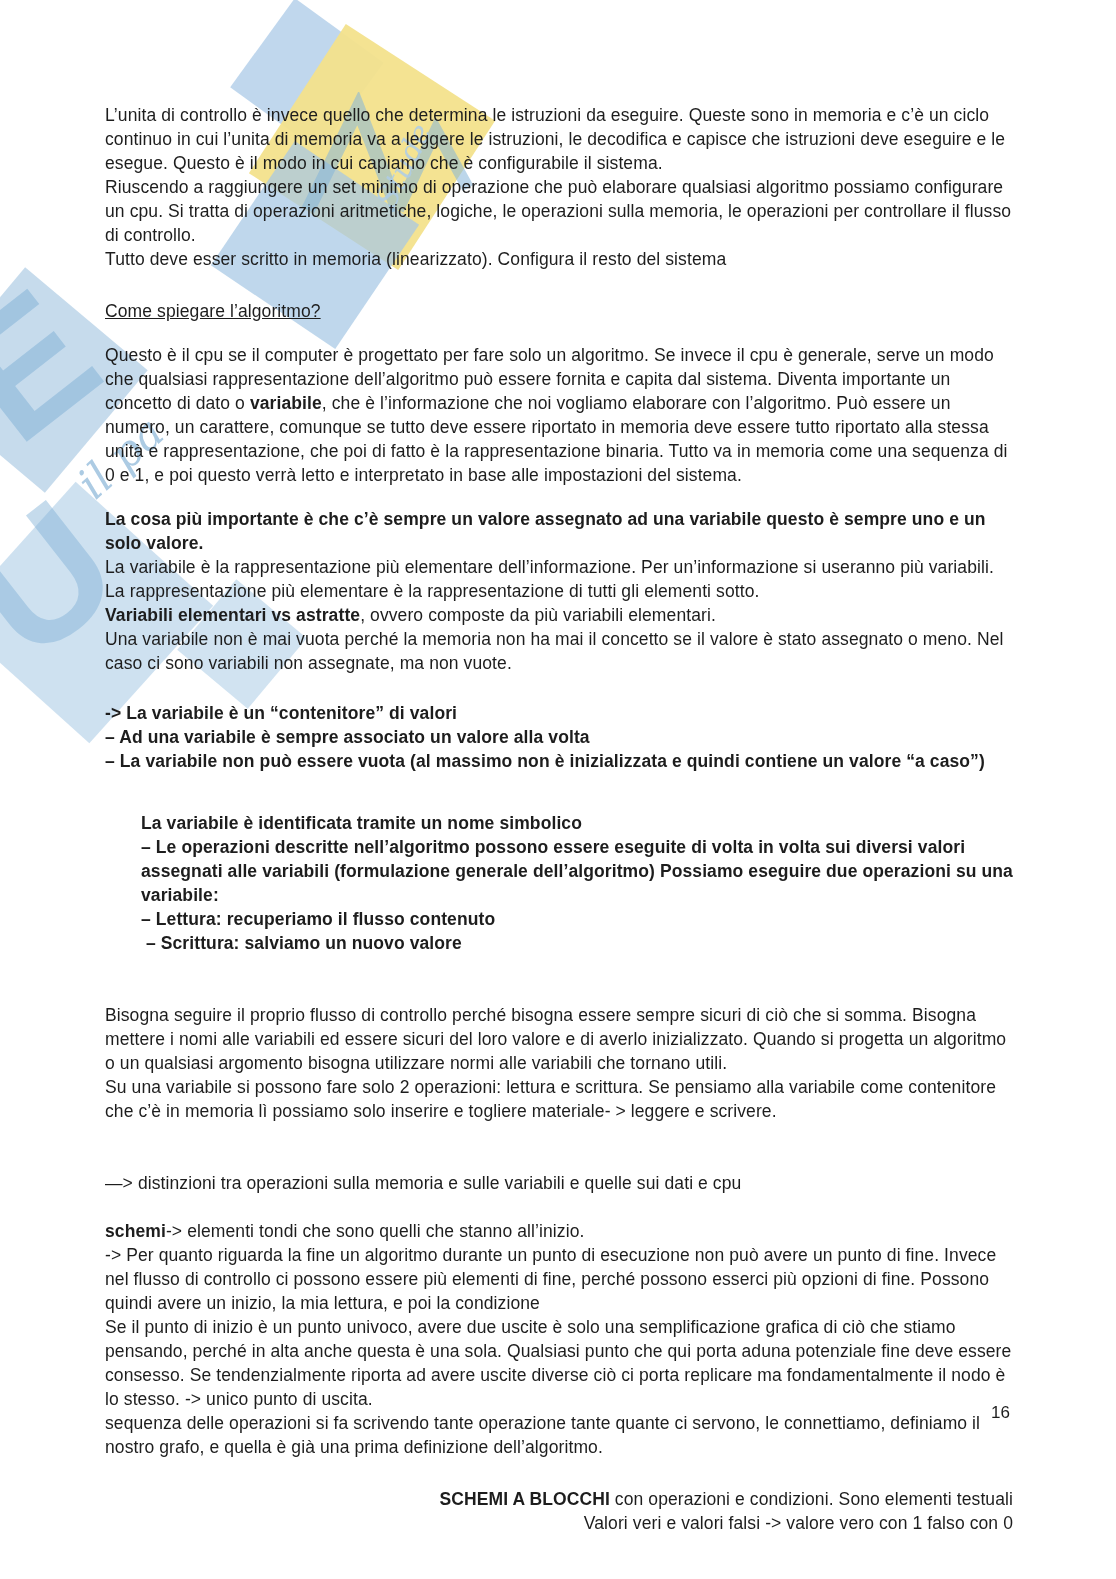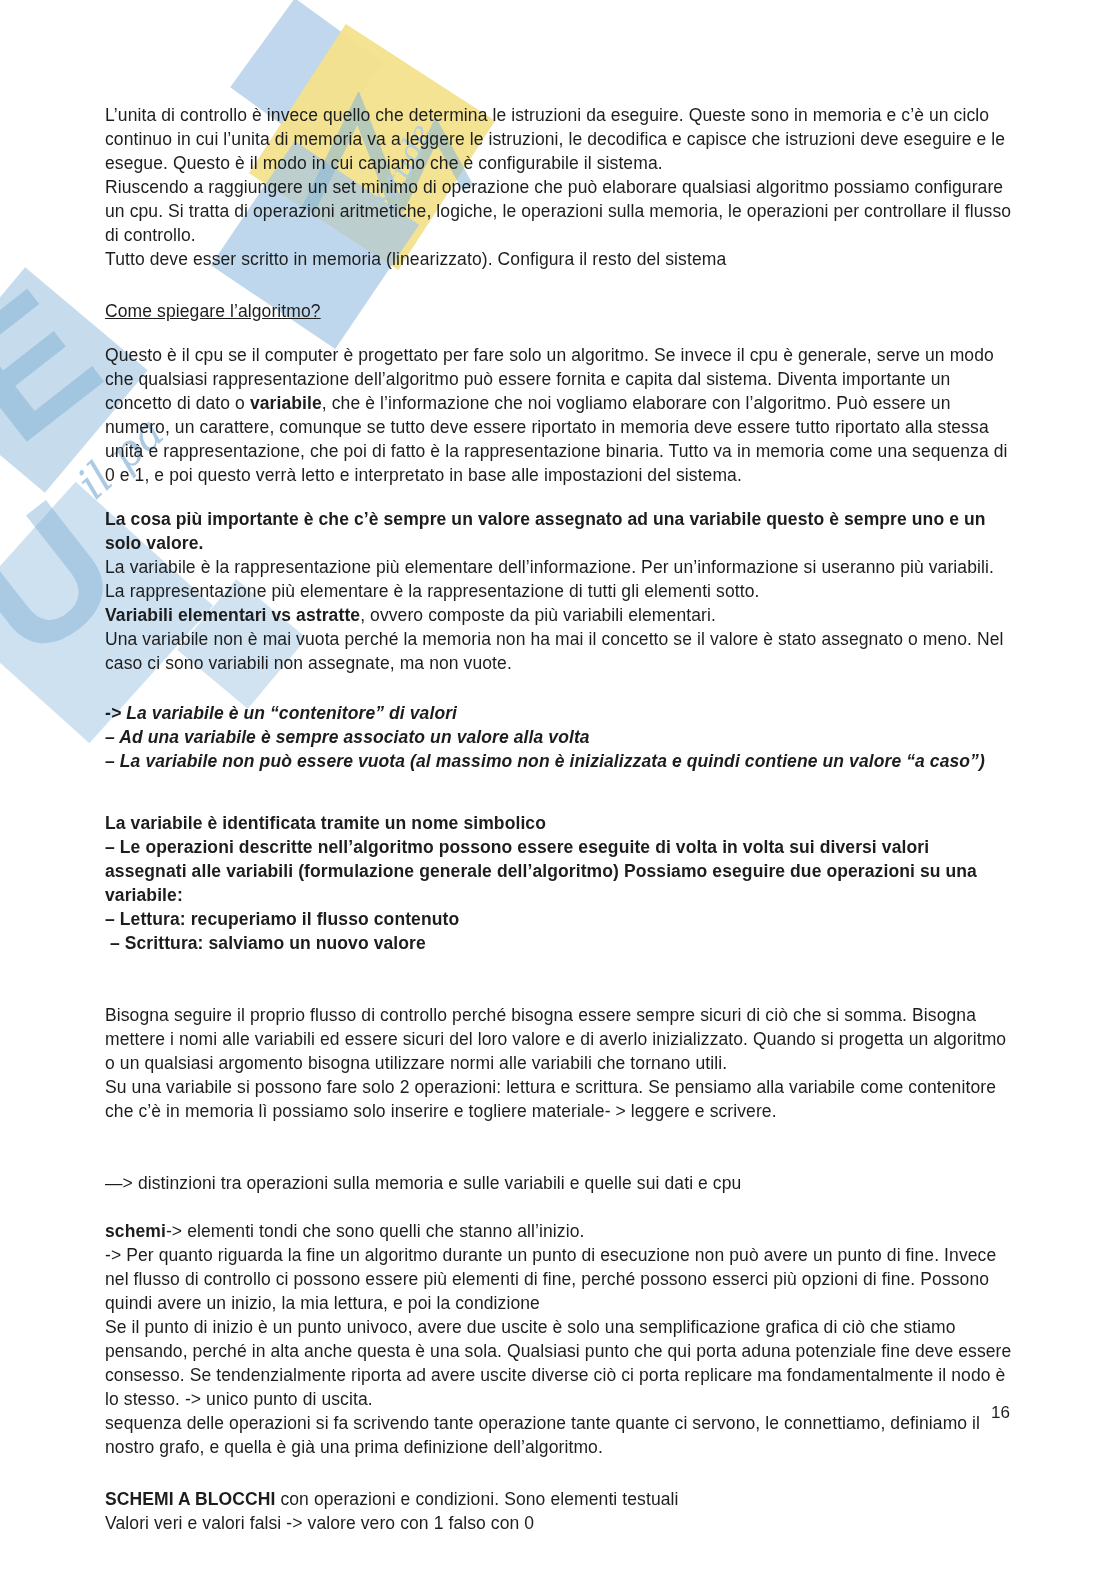--- a/index.html
+++ b/index.html
@@ -70,45 +70,45 @@
       </div>
       <div style="margin-top: 20px;">
         <div class="line"><span>Questo è il cpu se il computer è progettato per fare solo un algoritmo. Se invece il cpu è generale, serve un modo che qualsiasi rappresentazione dell’algoritmo può essere fornita e capita dal sistema. Diventa importante un concetto di dato o </span><span class="bold">variabile</span><span>, che è l’informazione che noi vogliamo elaborare con l’algoritmo. Può essere un numero, un carattere, comunque se tutto deve essere riportato in memoria deve essere tutto riportato alla stessa unità e rappresentazione, che poi di fatto è la rappresentazione binaria. Tutto va in memoria come una sequenza di 0 e 1, e poi questo verrà letto e interpretato  in base  alle impostazioni del sistema.</span></div>
       </div>
       <div style="margin-top: 20px;">
         <div class="line"><span class="bold">La cosa più importante è che c’è sempre un valore assegnato ad una variabile questo è sempre uno e un solo valore.</span></div>
         <div class="line"><span>La variabile è la rappresentazione più elementare dell’informazione. Per un’informazione si useranno più variabili. La rappresentazione più elementare è la rappresentazione di tutti gli elementi sotto.</span></div>
         <div class="line"><span class="bold">Variabili elementari vs astratte</span><span>, ovvero composte da più variabili elementari.</span></div>
         <div class="line"><span>Una variabile non è mai vuota perché la memoria non ha mai il concetto se il valore è stato assegnato o meno. Nel caso ci sono variabili non assegnate, ma non vuote.</span></div>
       </div>
-      <div style="margin-top: 26px; font-style: italic;">
+      <div style="margin-top: 26px;">
         <div class="line"><span class="bold">-&gt; La variabile è un “contenitore” di valori</span></div>
         <div class="line"><span class="bold">– Ad una variabile è sempre associato un valore alla volta</span></div>
         <div class="line"><span class="bold">– La variabile non può essere vuota (al massimo non è inizializzata e quindi contiene un valore “a caso”)</span></div>
       </div>
-      <div style="margin-top: 38px;">
+      <div style="margin-top: 38px; margin-left: 36px;">
         <div class="line"><span class="bold">La variabile è identificata tramite un nome simbolico</span></div>
         <div class="line"><span class="bold">– Le operazioni descritte nell’algoritmo possono essere eseguite di volta in volta sui diversi valori assegnati alle variabili (formulazione generale dell’algoritmo) Possiamo eseguire due operazioni su una variabile:</span></div>
         <div class="line"><span class="bold">– Lettura: recuperiamo il flusso contenuto</span></div>
         <div class="line"><span class="bold">&nbsp;– Scrittura: salviamo un nuovo valore</span></div>
       </div>
       <div style="margin-top: 48px;">
         <div class="line"><span>Bisogna seguire il proprio flusso di controllo perché bisogna essere sempre sicuri di ciò che si somma. Bisogna mettere i nomi alle variabili ed essere sicuri del loro valore e di averlo inizializzato. Quando si progetta un algoritmo o un qualsiasi argomento bisogna utilizzare normi alle variabili che tornano utili.</span></div>
         <div class="line"><span>Su una variabile si possono fare solo 2 operazioni: lettura e scrittura. Se pensiamo alla variabile come contenitore che c’è in memoria lì possiamo solo inserire e togliere materiale- &gt; leggere e scrivere.</span></div>
       </div>
       <div style="margin-top: 48px;">
         <div class="line"><span>—&gt; distinzioni tra operazioni sulla memoria e sulle variabili e quelle sui dati e cpu</span></div>
       </div>
       <div style="margin-top: 24px;">
         <div class="line"><span class="bold">schemi</span><span>-&gt; elementi tondi che sono quelli che stanno all’inizio.</span></div>
         <div class="line"><span>-&gt; Per quanto riguarda la fine un algoritmo durante un punto di esecuzione non può avere un punto di fine. Invece nel flusso di controllo ci possono essere più elementi di fine, perché possono esserci più opzioni di fine. Possono quindi avere un inizio, la mia lettura, e poi la condizione</span></div>
         <div class="line"><span>Se il punto di inizio è un punto univoco, avere due uscite è solo una semplificazione grafica di ciò che stiamo pensando, perché in alta anche questa è una sola. Qualsiasi punto che qui porta aduna potenziale fine deve essere consesso. Se tendenzialmente riporta ad avere uscite diverse ciò ci porta  replicare ma fondamentalmente il nodo è lo stesso. -&gt; unico punto di uscita.</span></div>
         <div class="line"><span>sequenza delle operazioni si fa scrivendo tante operazione tante quante ci servono, le connettiamo, definiamo il nostro grafo, e quella è già una prima definizione dell’algoritmo.</span></div>
       </div>
-      <div style="margin-top: 28px;">
+      <div style="margin-top: 28px; text-align: right;">
         <div class="line"><span class="bold">SCHEMI A BLOCCHI</span><span> con operazioni e condizioni. Sono elementi testuali</span></div>
         <div class="line"><span>Valori veri e valori falsi -&gt; valore vero con 1  falso con 0</span></div>
       </div>
       <div style="margin-top: 48px;">
         <div class="line"><span>Operatori di confronto</span></div>
       </div>
     </div>
 
   <div class="pagenum">16</div>
 

